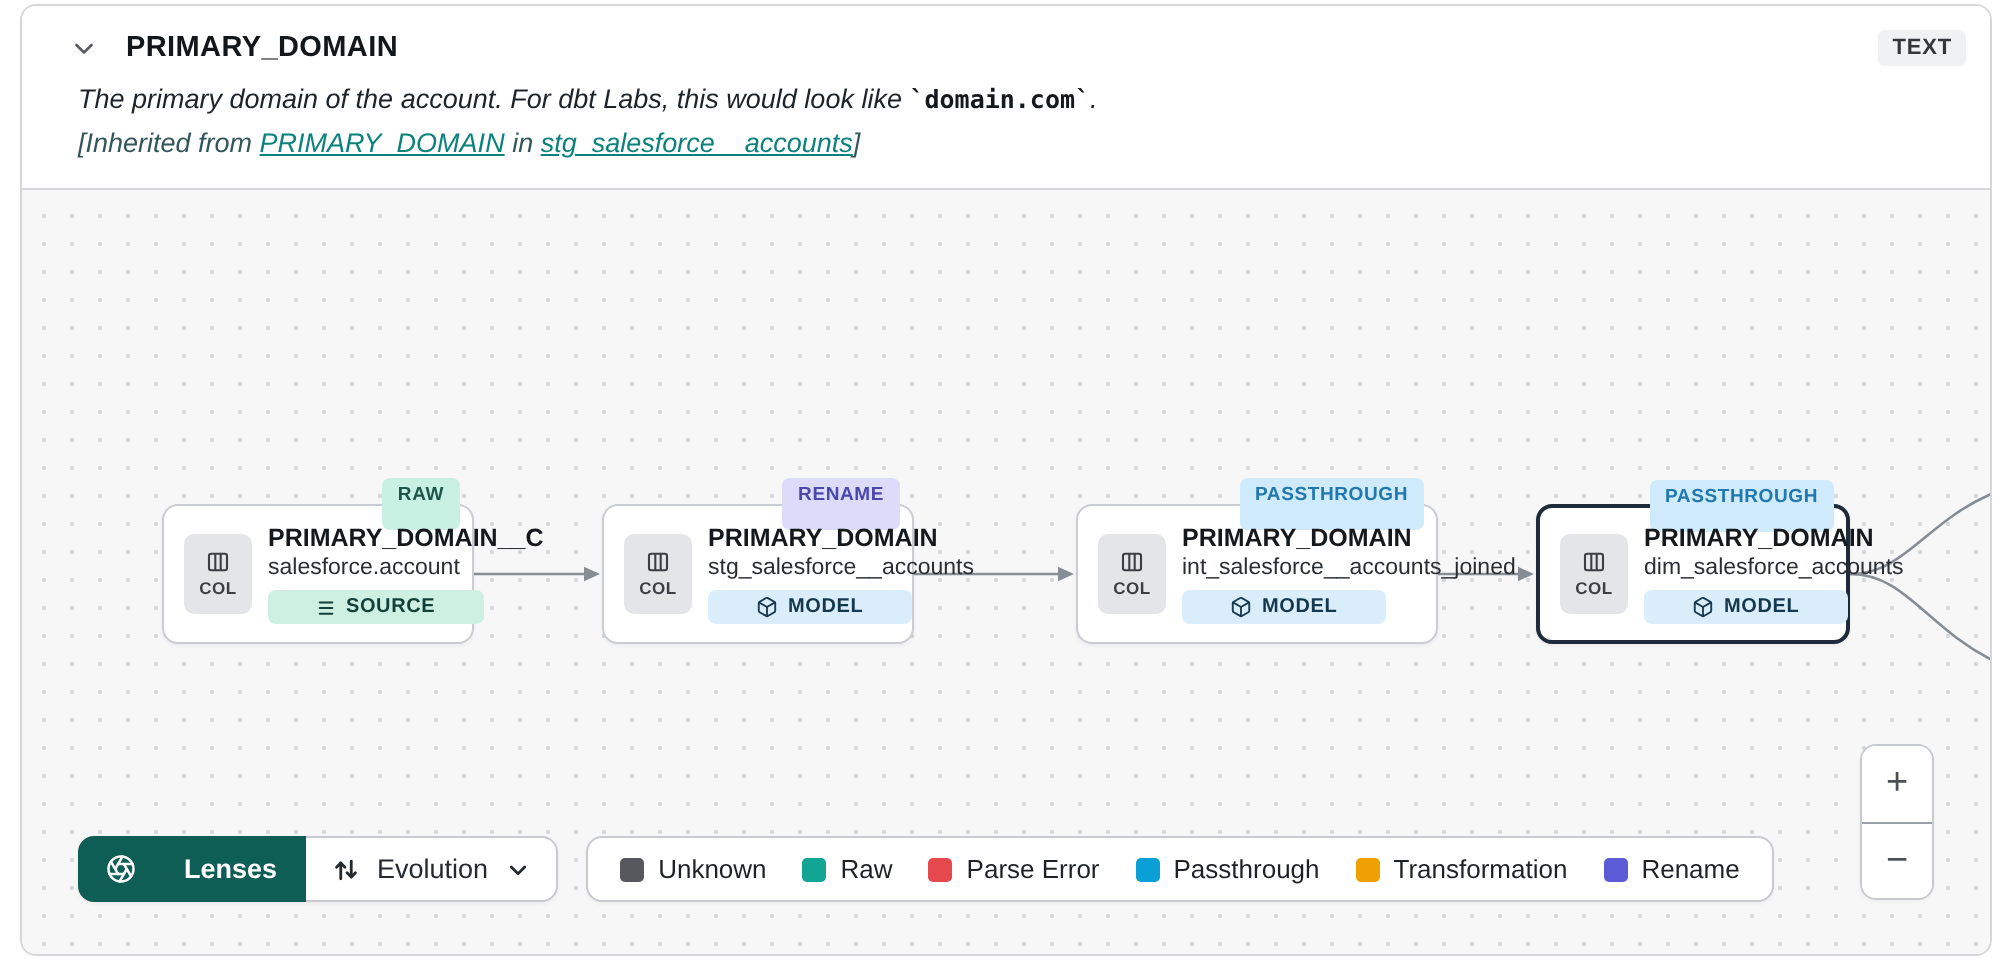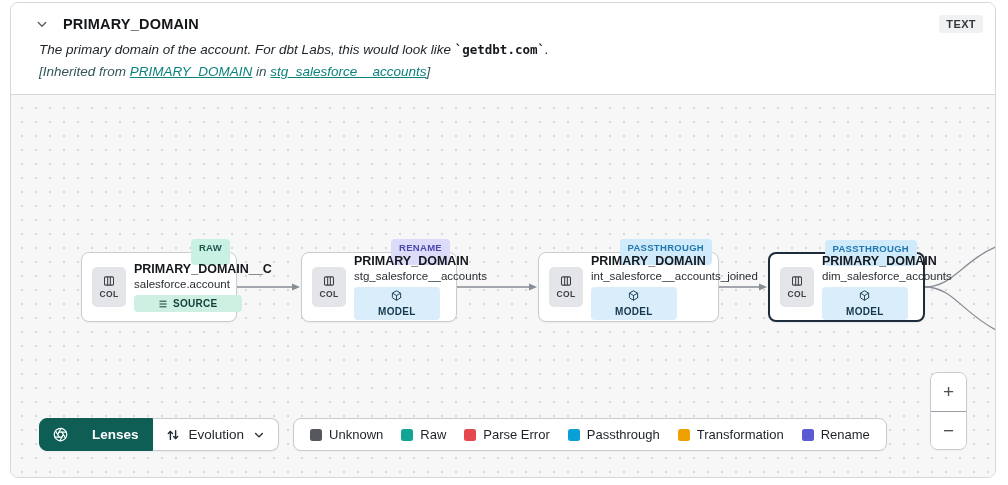--- a/index.html
+++ b/index.html
@@ -49,21 +49,21 @@
   .colbox { width:34px; height:40px; background:#e4e5e8; border-radius:5px; flex:0 0 auto;
     display:flex; flex-direction:column; align-items:center; justify-content:center; gap:2px;
     color:#3b3f45; }
   .colbox .collab { font-size:8.5px; font-weight:700; letter-spacing:.3px; }
   .node-body { display:flex; flex-direction:column; align-items:flex-start; gap:2px; min-width:0; }
   .node-title { font-size:12.5px; font-weight:700; color:#15181c; white-space:nowrap; }
   .node-sub { font-size:11.5px; color:#2a2e33; white-space:nowrap; }
   .res-badge { display:flex; align-items:center; gap:5px; margin-top:3px; font-size:10px;
     font-weight:700; letter-spacing:.3px; padding:3px 24px; border-radius:4px; }
   .res-source { background:#cdf0e3; color:#123f38; }
-  .res-model { background:#d9edfa; color:#16384e;flex-direction:column; }
+  .res-model { background:#d9edfa; color:#16384e; }
 
   
   .bottom-bar { position:absolute; left:28px; bottom:26px; display:flex; align-items:stretch; gap:14px; }
   .lens-group { display:flex; border-radius:8px; box-shadow:0 1px 2px rgba(20,25,30,.05); }
   .lens-btn { display:flex; align-items:center; gap:24px; background:#0f5e56; color:#fff;
     font-size:13.5px; font-weight:700; padding:7px 13px; border-radius:8px 0 0 8px;
     border:1px solid #0f5e56; cursor:pointer; }
   .evo-btn { display:flex; align-items:center; gap:9px; background:#fff; color:#24292e;
     font-size:13.5px; font-weight:500; padding:7px 13px; border:1px solid #c7cacf;
     border-left:none; border-radius:0 8px 8px 0; cursor:pointer; }
@@ -92,21 +92,21 @@
     <div class="hdr-row">
       <button class="chev-btn">
         <svg class="ic" width="12" height="12" viewBox="0 0 16 16" fill="none" stroke="currentColor" stroke-width="1.8" stroke-linecap="round" stroke-linejoin="round">
             <polyline points="3,6 8,11 13,6"></polyline>
           </svg>
       </button>
       <span class="col-title">PRIMARY_DOMAIN</span>
       <span class="type-badge">TEXT</span>
     </div>
     <div class="desc">
-      <span>The primary domain of the account. For dbt Labs, this would look like </span><code>`getdbt.com`</code><span>.</span>
+      <span>The primary domain of the account. For dbt Labs, this would look like </span><code>`domain.com`</code><span>.</span>
     </div>
     <div class="inherited">
       <span>[Inherited from </span><a>PRIMARY_DOMAIN</a><span> in </span><a>stg_salesforce__accounts</a><span>]</span>
     </div>
   </div>
 
   <div class="canvas">
 
     <svg class="edges" width="986" height="385" viewBox="0 0 986 385">
       <g stroke="#878d94" stroke-width="1.3" fill="none">

